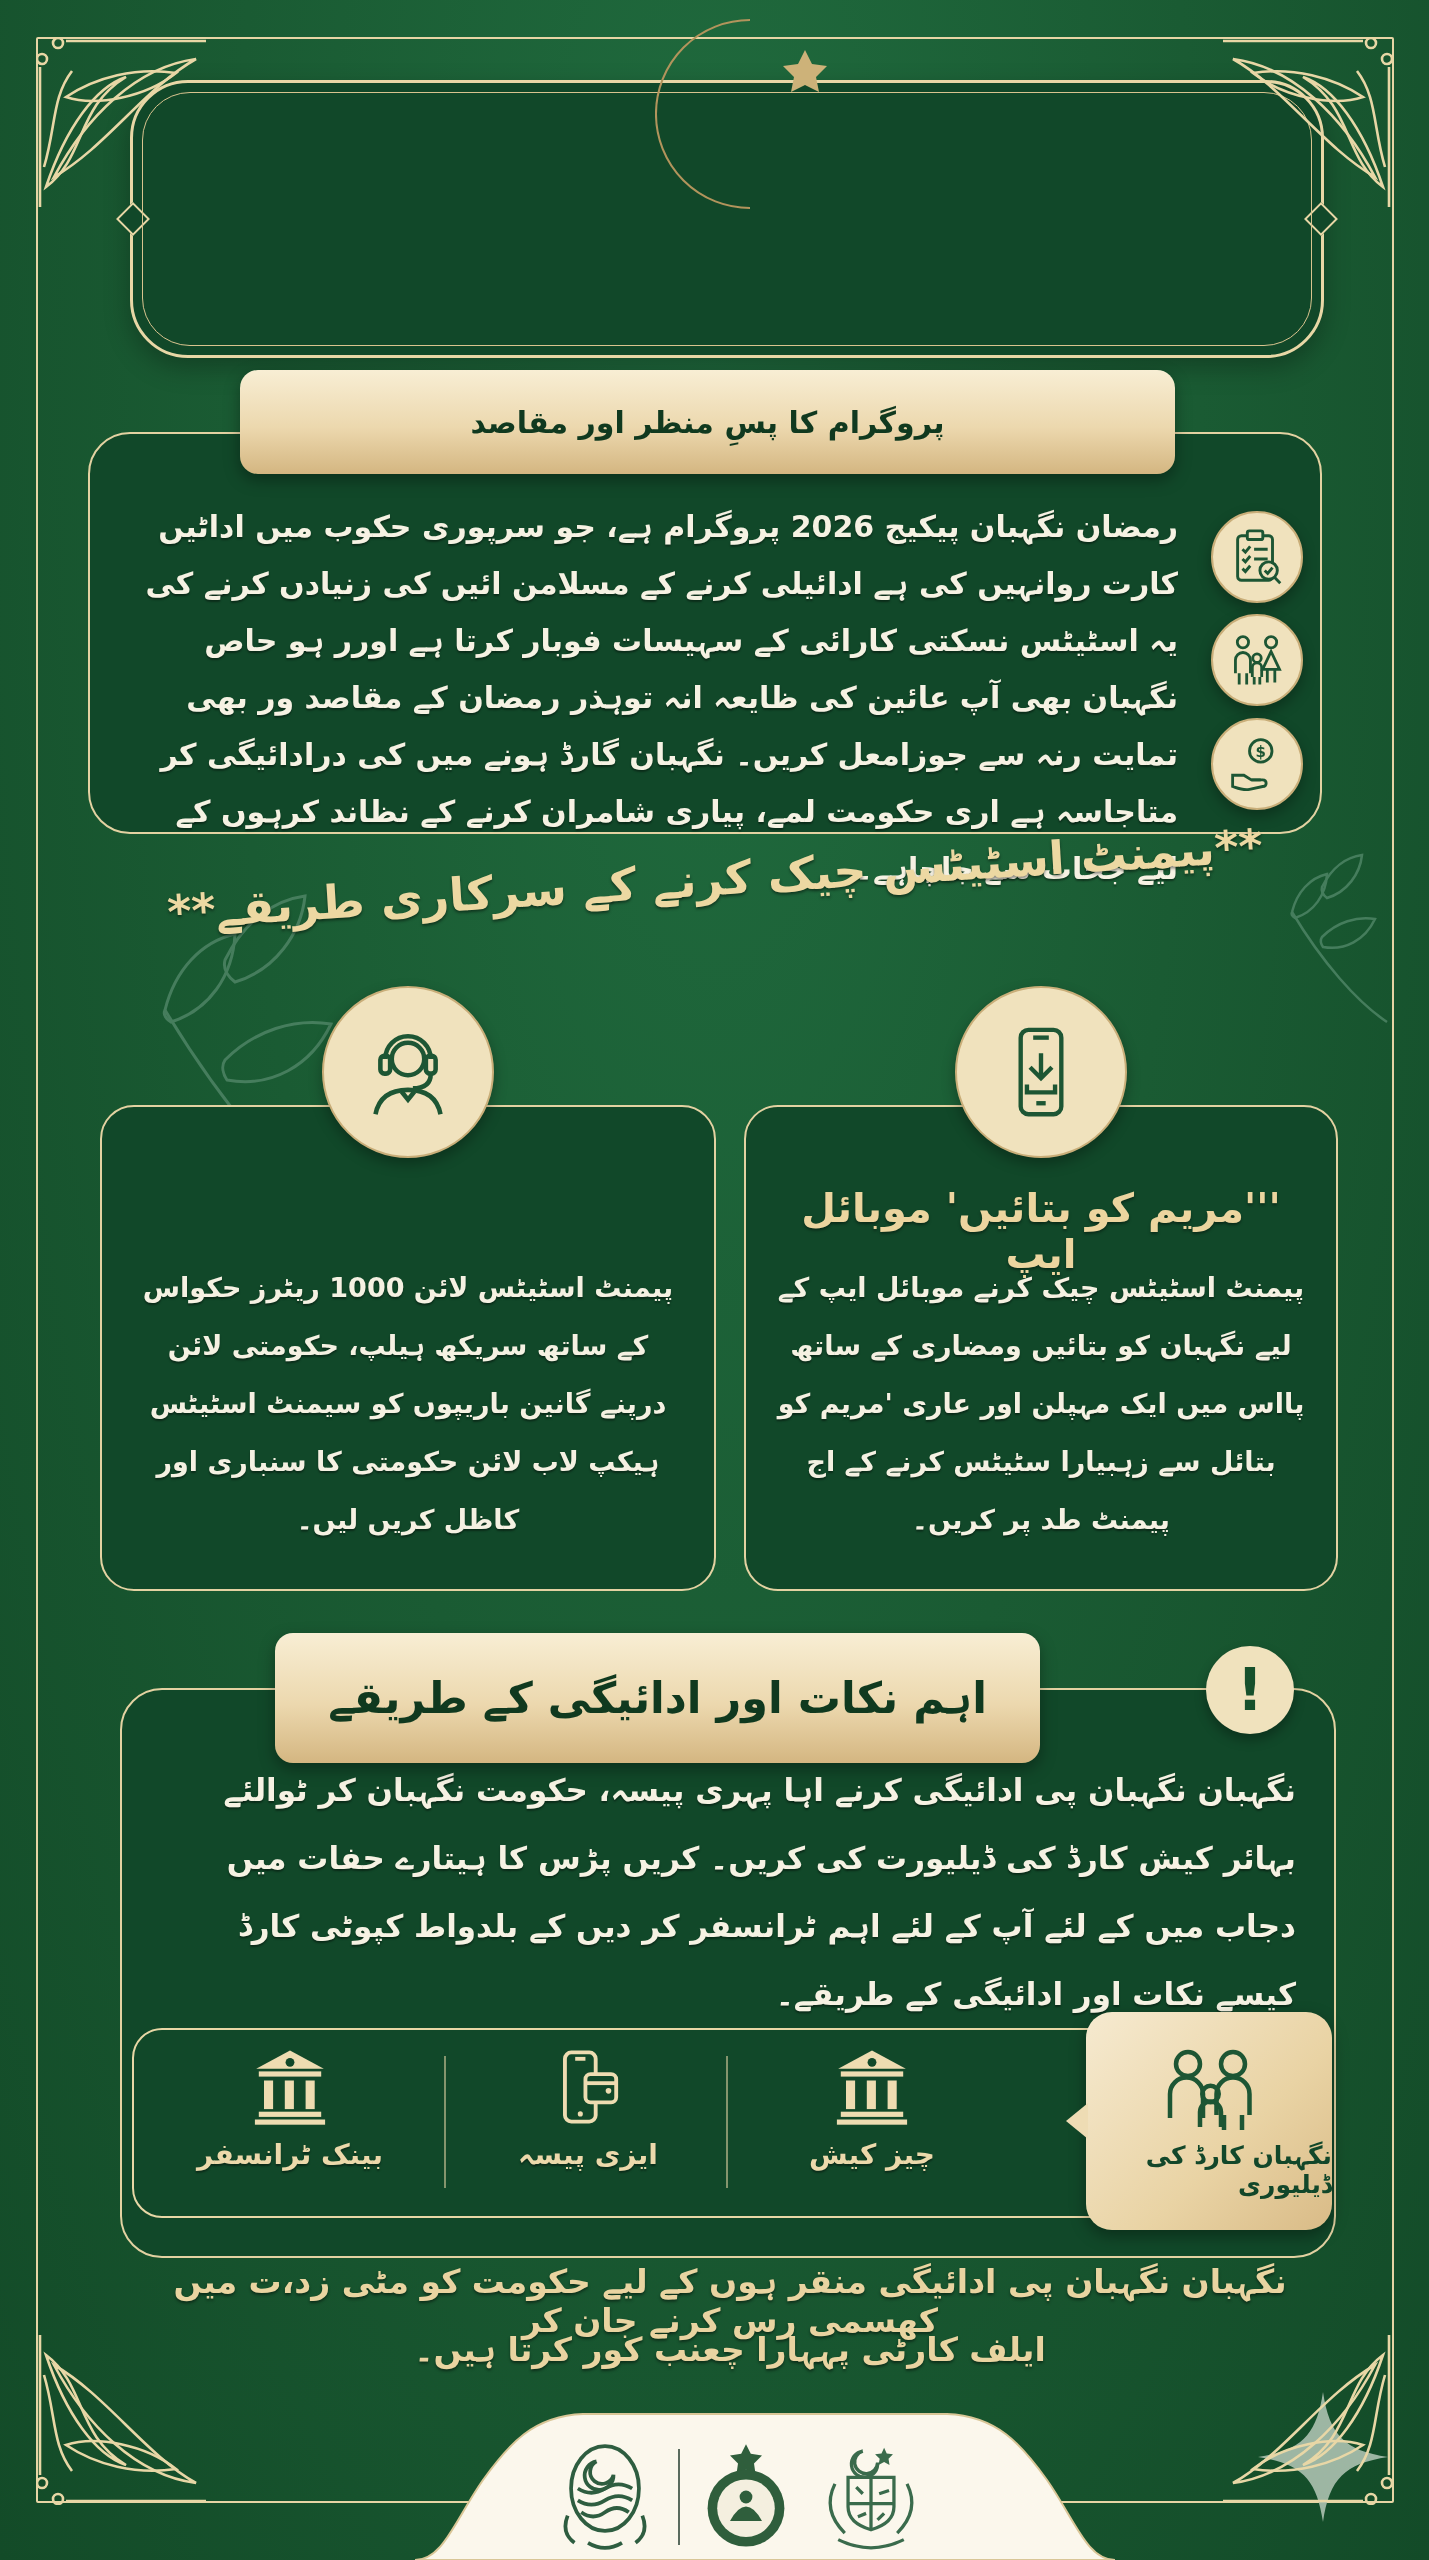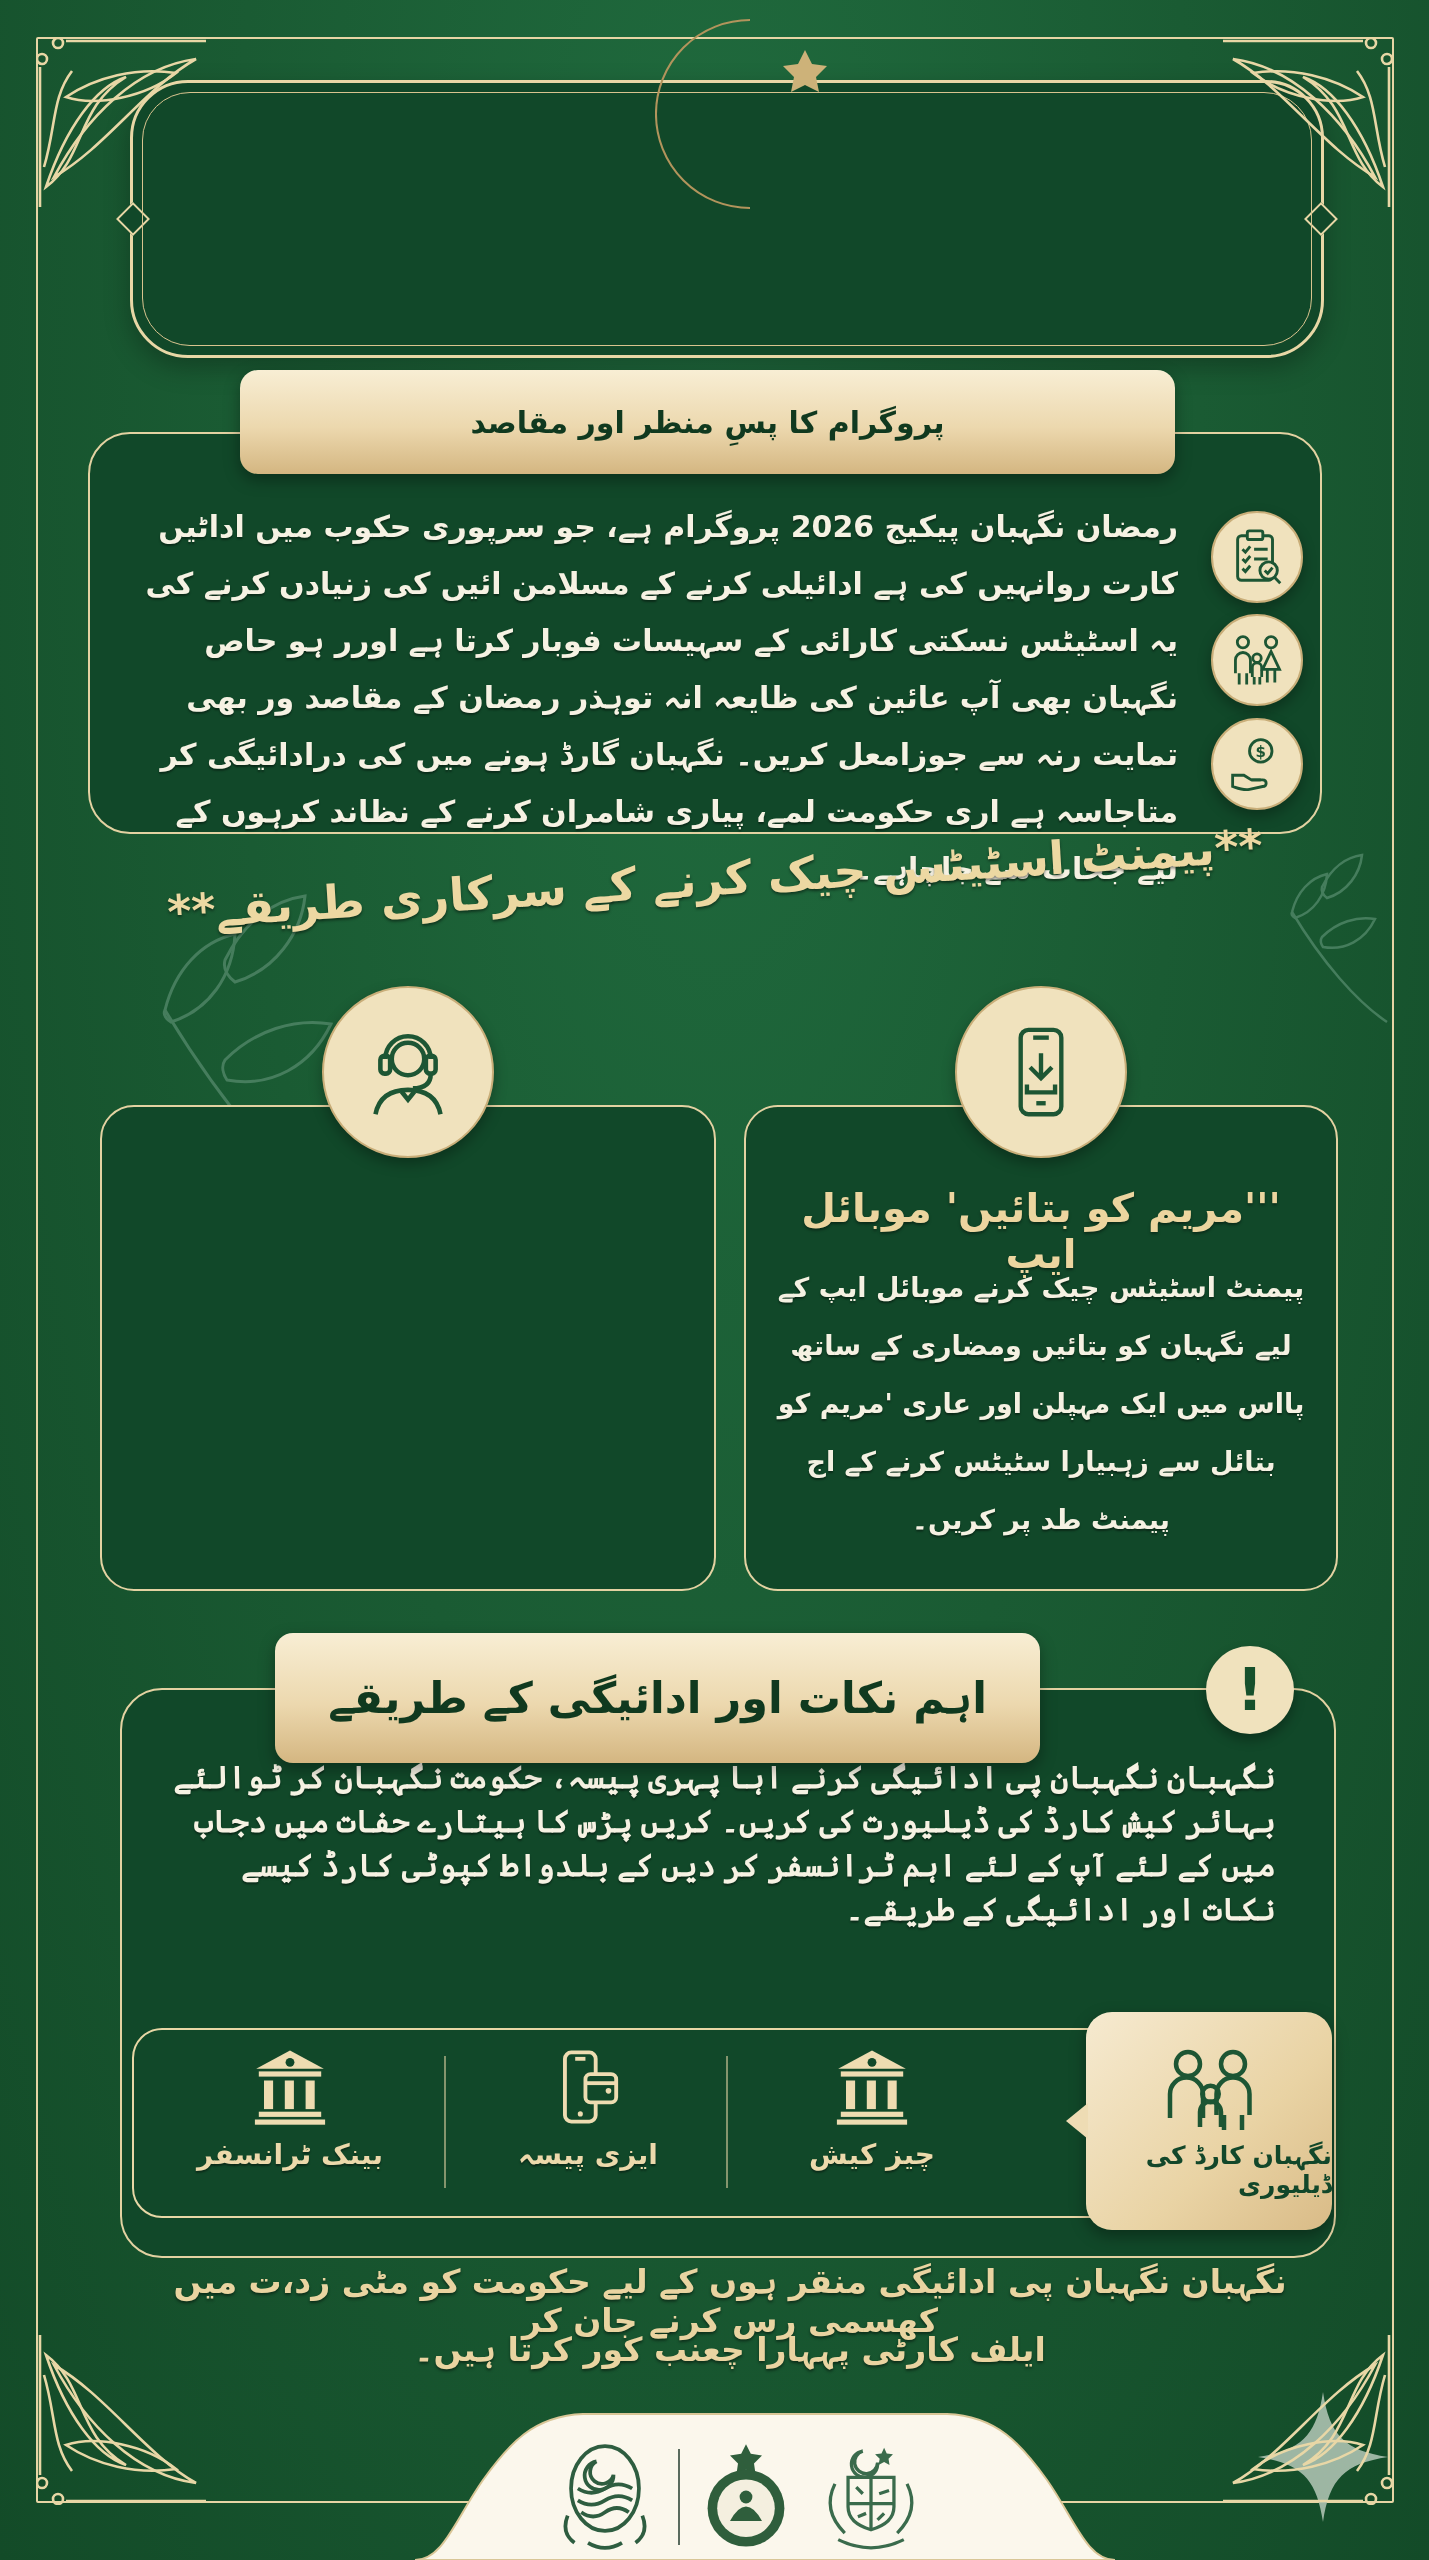--- a/index.html
+++ b/index.html
@@ -29,21 +29,21 @@
     border-radius:18px;box-shadow:0 6px 16px rgba(0,0,0,.35);z-index:4;
     display:flex;align-items:center;justify-content:center;color:#10391f;font-weight:bold;}
   .banner1{left:240px;top:370px;width:935px;height:104px;font-size:30px;}
   .banner3{left:275px;top:1633px;width:765px;height:130px;font-size:43px;}
   
   .gbox{background:#114829;border:2.5px solid #e3d2a2;border-radius:42px;z-index:2;}
   .box1{left:88px;top:432px;width:1230px;height:398px;}
   .box3{left:120px;top:1688px;width:1212px;height:566px;}
   .body-text{color:#f6f2e3;font-weight:bold;text-align:right;text-shadow:0 2px 2px rgba(0,0,0,.4);}
   .box1-text{left:130px;top:498px;width:1048px;font-size:30px;line-height:57px;z-index:3;}
-  .box3-text{left:168px;top:1756px;width:1108px;font-size:31px;line-height:44px;z-index:3;font-family:Liberation Serif, serif;}
+  .box3-text{left:188px;top:1756px;width:1108px;font-size:31px;line-height:68px;z-index:3;}
   
   .icircle{border-radius:50%;background:#f0e2bd;border:2px solid #c9ae79;z-index:4;
     display:flex;align-items:center;justify-content:center;box-shadow:0 6px 14px rgba(0,0,0,.3);}
   .mini{width:88px;height:88px;}
   
   .mid-heading{left:165px;top:852px;width:1100px;text-align:center;color:#ecd8a2;font-size:46px;
     font-weight:bold;transform:rotate(-3.5deg);text-shadow:0 2px 3px rgba(0,0,0,.45);z-index:3;}
   
   .card{background:#114829;border:2.5px solid #e3d2a2;border-radius:34px;z-index:2;}
   .card-l{left:100px;top:1105px;width:612px;height:482px;}
@@ -220,20 +220,21 @@
   <svg width="100" height="100" viewBox="0 0 64 64" fill="none" stroke="#1d5634" stroke-width="2.8">
     <rect x="19" y="5" width="26" height="54" rx="5"></rect>
     <path d="M27,10 h10"></path>
     <path d="M32,20 v14 M25,29 l7,7 7,-7"></path>
     <path d="M23,40 v5 h18 v-5"></path>
     <path d="M29,52 h6"></path>
   </svg>
 </div>
 
 <div class="abs card card-l">
+  <div class="abs card-body rtl" style="left:30px;top:152px;width:552px;">پیمنٹ اسٹیٹس لائن 1000 ریٹرز حکواس کے ساتھ سریکھ ہیلپ، حکومتی لائن درپنے گانین باریپوں کو سیمنٹ اسٹیٹس ہیکپ لاب لائن حکومتی کا سنباری اور کاظل کریں لیں۔</div>
 </div>
 <div class="abs card card-r">
   <div class="abs card-title rtl" style="left:20px;top:78px;width:550px;">'''مریم کو بتائیں' موبائل ایپ</div>
   <div class="abs card-body rtl" style="left:28px;top:152px;width:534px;">پیمنٹ اسٹیٹس چیک کرنے موبائل ایپ کے لیے نگہبان کو بتائیں ومضاری کے ساتھ پااس میں ایک مہپلن اور عاری 'مریم کو بتائل سے زہبیارا سٹیٹس کرنے کے اج پیمنٹ طد پر کریں۔</div>
 </div>
 
 <div class="abs banner banner3 rtl">اہم نکات اور ادائیگی کے طریقے</div>
 <div class="abs alert-circle">!</div>
 <div class="abs gbox box3"></div>
 <div class="abs body-text box3-text rtl">نگہبان نگہبان پی ادائیگی کرنے اہا پہری پیسہ، حکومت نگہبان کر ٹوالئے بہائر کیش کارڈ کی ڈیلیورت کی کریں۔ کریں پڑس کا ہیتارے حفات میں دجاب میں کے لئے آپ کے لئے اہم ٹرانسفر کر دیں کے بلدواط کپوٹی کارڈ کیسے نکات اور ادائیگی کے طریقے۔</div>

